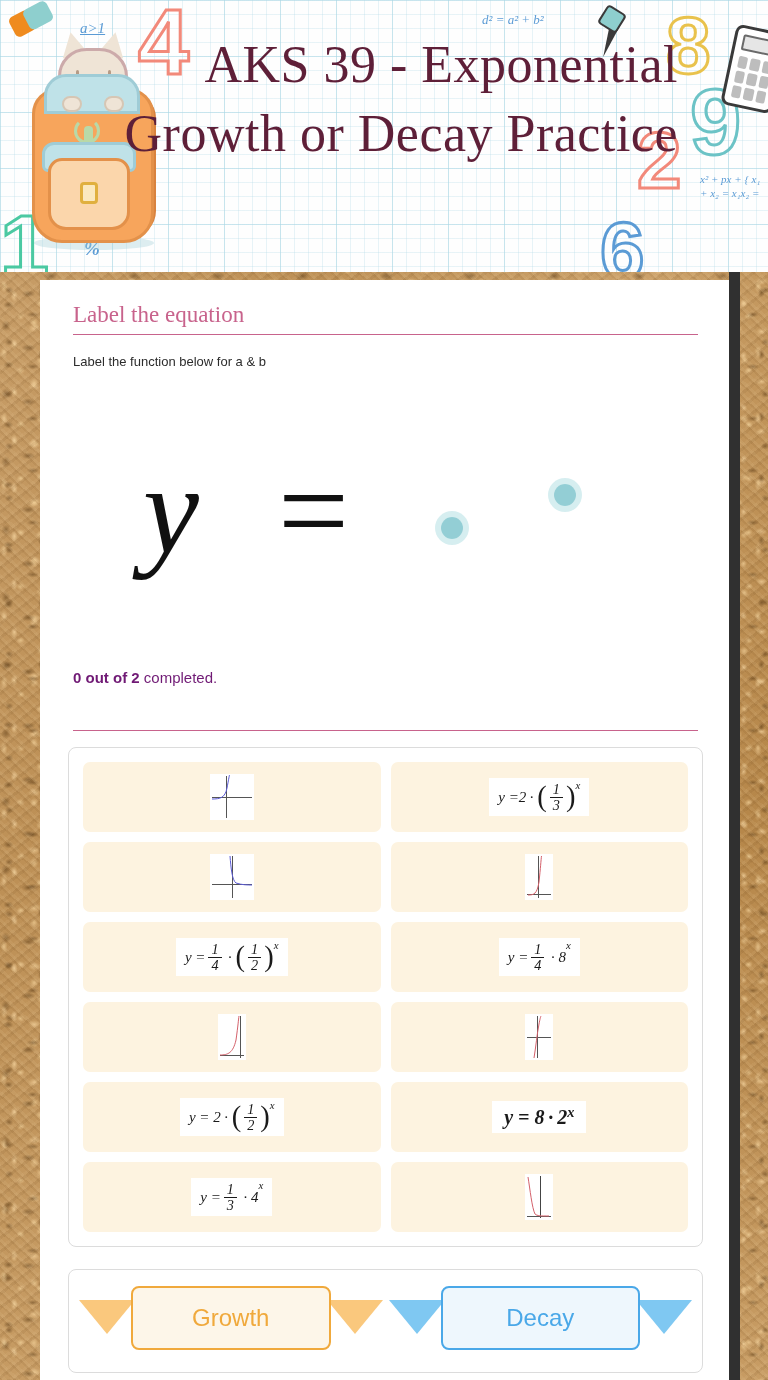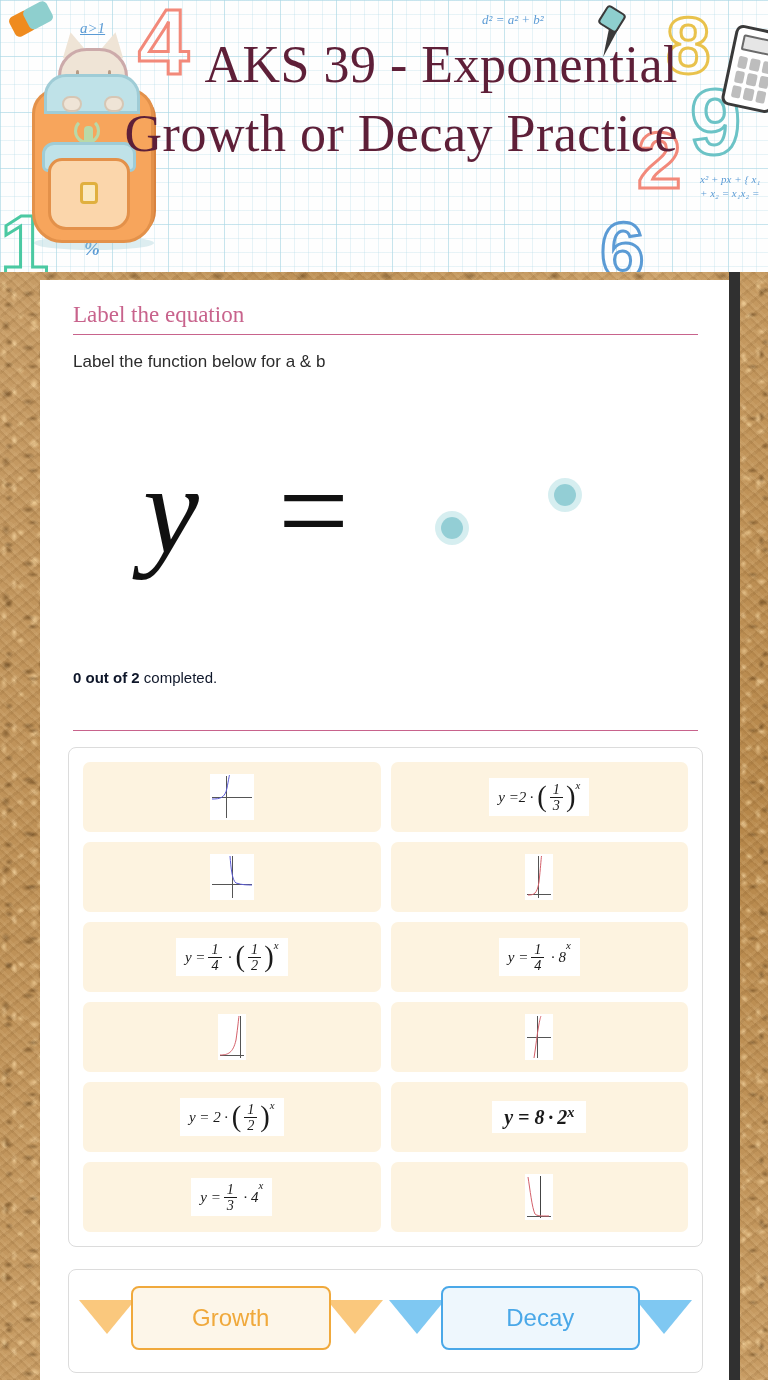--- a/index.html
+++ b/index.html
@@ -191,21 +191,21 @@
     color: #c8638c;
     padding-top: 22px;
     padding-bottom: 6px;
   }
   .heading-rule {
     height: 1px;
     background: #c8638c;
     margin-bottom: 16px;
   }
   .instructions {
-    font-size: 17px;
+    font-size: 13px;
     color: #2c2c2c;
     line-height: 22px;
   }
 
   
   .equation-stage {
     position: relative;
     height: 250px;
     margin-top: 38px;
   }
@@ -229,21 +229,21 @@
     width: 22px; height: 22px;
     border-radius: 50%;
     background: rgba(58,166,178,.55);
     box-shadow: 0 0 0 6px rgba(120,200,205,.30);
   }
   .hotspot.a { left: 368px; top: 106px; }
   .hotspot.b { left: 481px; top: 73px; }
 
   .completed-line {
     font-size: 15px;
-    color: #0f172a;
+    color: #701a75;
     margin-top: 8px;
   }
   .completed-line b { font-weight: bold; }
 
   
   .sort-box {
     margin: 0 28px;
     border: 1px solid #dcdcdc;
     border-radius: 8px;
     padding: 14px;

